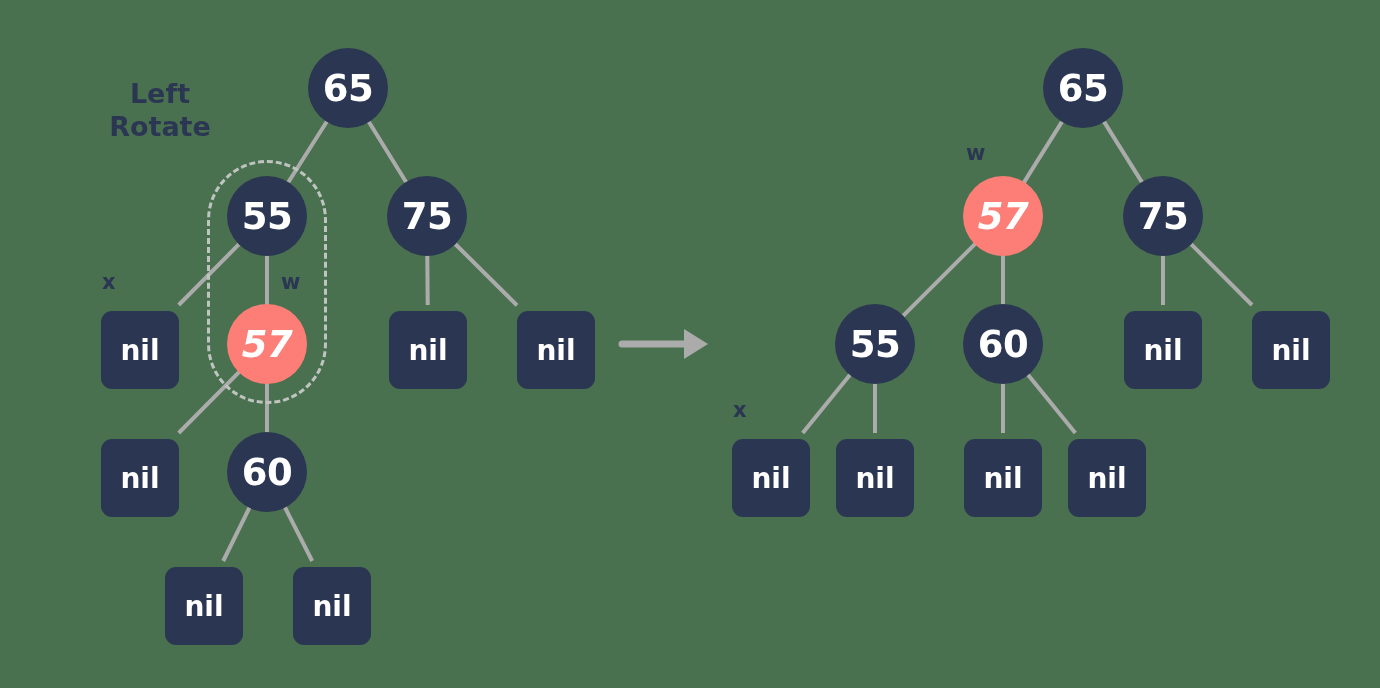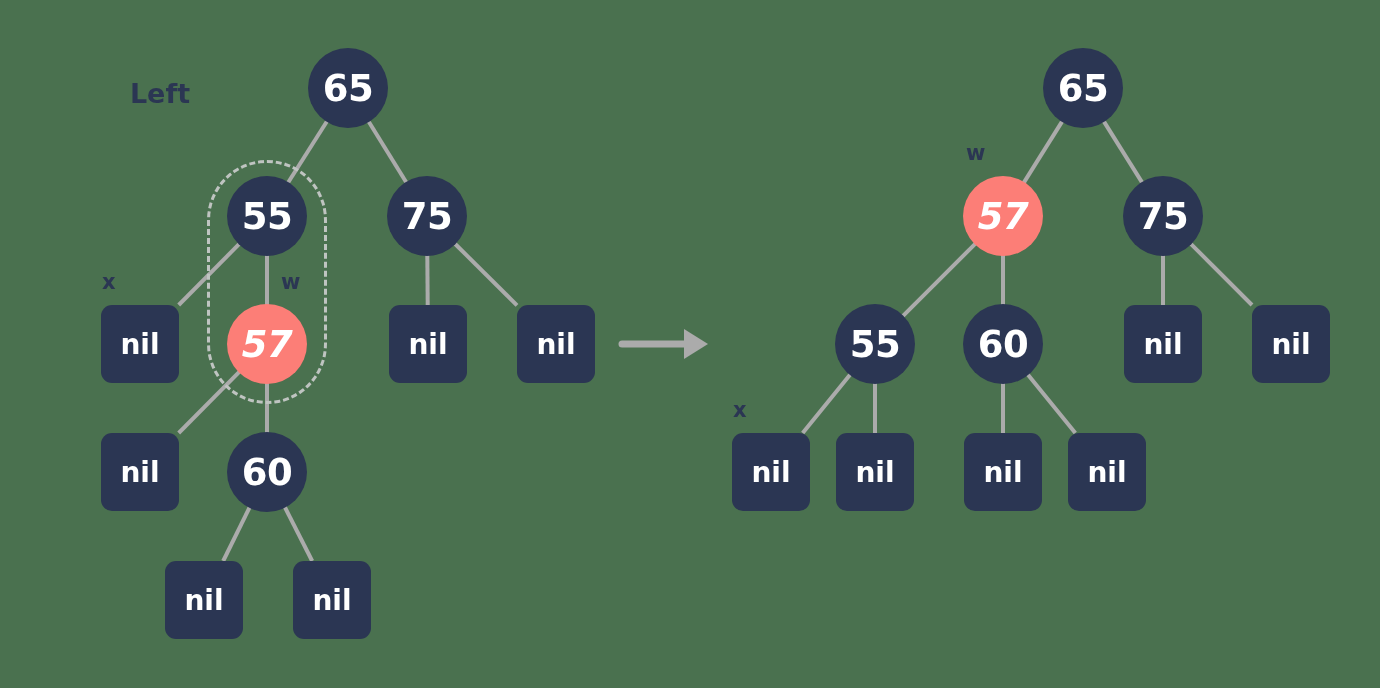--- a/index.html
+++ b/index.html
@@ -47,20 +47,21 @@
     text-align: center;
   }
   .node.circle.red {
     background: #FC7E77;
     font-style: italic;
   }
   .node.nilbox {
     border-radius: 11px;
     background: #2B3653;
     font-size: 28px;
+    margin-top: 6px;
   }
   .caption {
     position: absolute;
     color: #2B3653;
     font-weight: bold;
     font-size: 27px;
     line-height: 1.22;
     text-align: center;
     user-select: none;
   }
@@ -106,20 +107,21 @@
       <line x1="1003" y1="383" x2="1003" y2="433" stroke="#ABABAB" stroke-width="4" stroke-linecap="butt"></line>
       <line x1="1027.593112378684" y1="374.2684460045343" x2="1075.3125" y2="433" stroke="#ABABAB" stroke-width="4" stroke-linecap="butt"></line>
       <g>
         <line x1="622" y1="344" x2="688" y2="344" stroke="#ABABAB" stroke-width="7" stroke-linecap="round"></line>
         <polygon points="684,329 708,344 684,359" fill="#ABABAB"></polygon>
       </g>
     </svg>
 
   <div class="caption" id="caption" style="left: 92px; top: 78px; width: 136px;">
     <div>Left</div>
+    <div>Rotate</div>
   </div>
 
   <div class="highlight-ring" id="ring" style="left: 207px; top: 160px; width: 120px; height: 244px; border-color: rgb(191, 196, 193);"></div>
 
   <div id="nodes-layer">
       <div class="node circle" style="width: 80px; height: 80px; left: 308px; top: 48px; background: rgb(43, 54, 83);">
         <span>65</span>
       </div>
       <div class="node circle" style="width: 80px; height: 80px; left: 227px; top: 176px; background: rgb(43, 54, 83);">
         <span>55</span>

